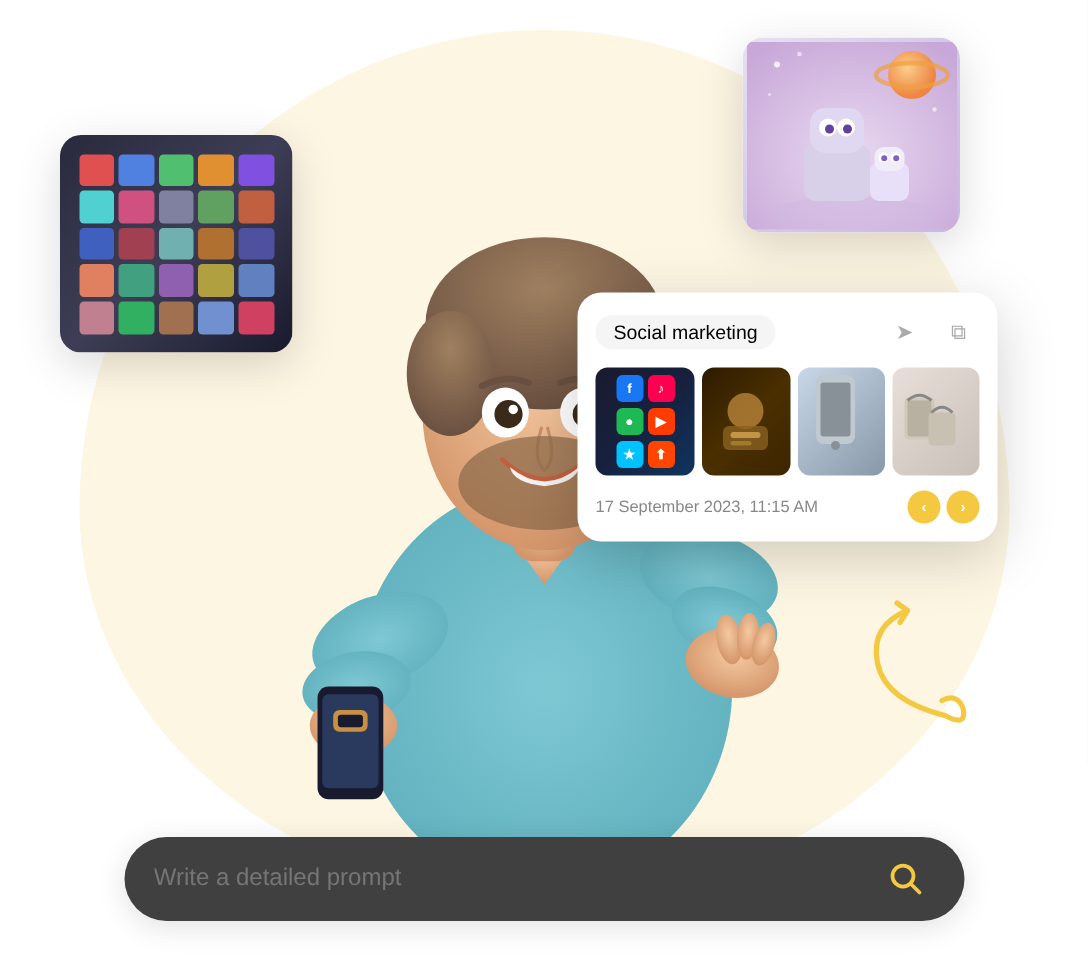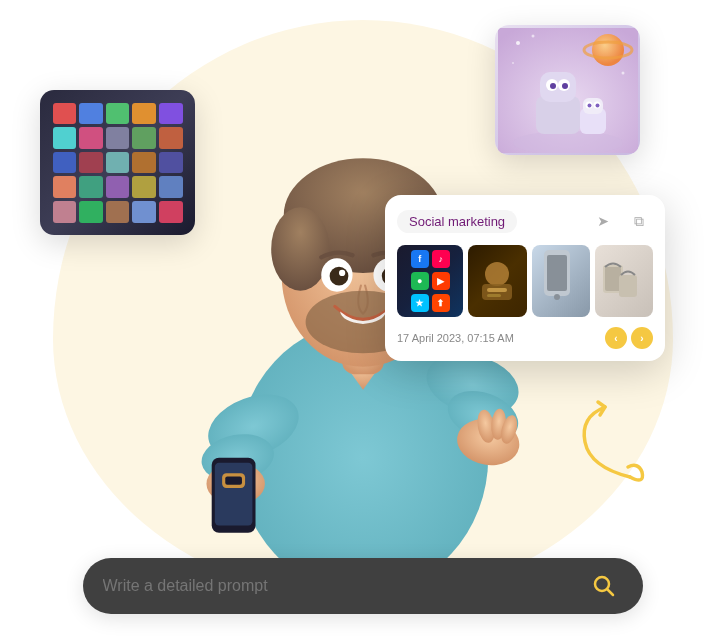--- a/index.html
+++ b/index.html
@@ -134,21 +134,21 @@
       align-items: center;
       justify-content: space-between;
       margin-bottom: 10px;
     }
 
     .social-tag {
       background: #f5f5f5;
       border-radius: 20px;
       padding: 4px 12px;
       font-size: 13px;
-      color: #701a75;
+      color: #000000;
       font-weight: 500;
     }
 
     .social-card-icons {
       display: flex;
       gap: 8px;
     }
 
     .icon-btn {
       width: 28px;
@@ -479,21 +479,21 @@
         <svg width="50" height="72" viewBox="0 0 50 72">
           <rect x="8" y="20" width="20" height="28" rx="3" fill="#d0c8b8"></rect>
           <rect x="10" y="22" width="16" height="24" rx="2" fill="#b8b0a0"></rect>
           <path d="M10 22 Q18 15 26 22" stroke="#888" stroke-width="2" fill="none"></path>
           <rect x="24" y="30" width="18" height="22" rx="3" fill="#c8c0b0"></rect>
           <path d="M26 30 Q33 23 40 30" stroke="#888" stroke-width="2" fill="none"></path>
         </svg>
       </div>
     </div>
     <div class="social-card-footer">
-      <span class="social-date">17 April 2023, 07:15 AM</span>
+      <span class="social-date">17 September 2023, 11:15 AM</span>
       <div class="nav-arrows">
         <div class="nav-arrow">‹</div>
         <div class="nav-arrow">›</div>
       </div>
     </div>
   </div>
 
   <svg class="curly-arrow" viewBox="0 0 80 90">
     <path d="M60 80 Q20 70 15 45 Q10 20 35 10" stroke="#f5c842" stroke-width="3.5" fill="none" stroke-linecap="round"></path>
 

